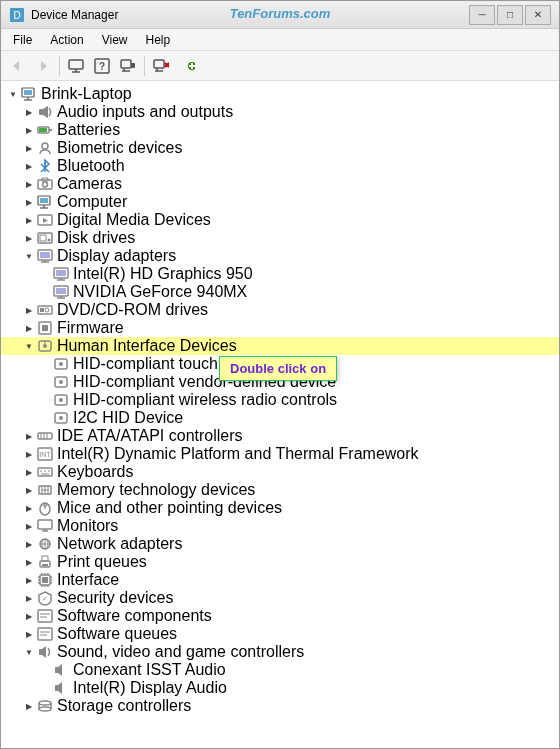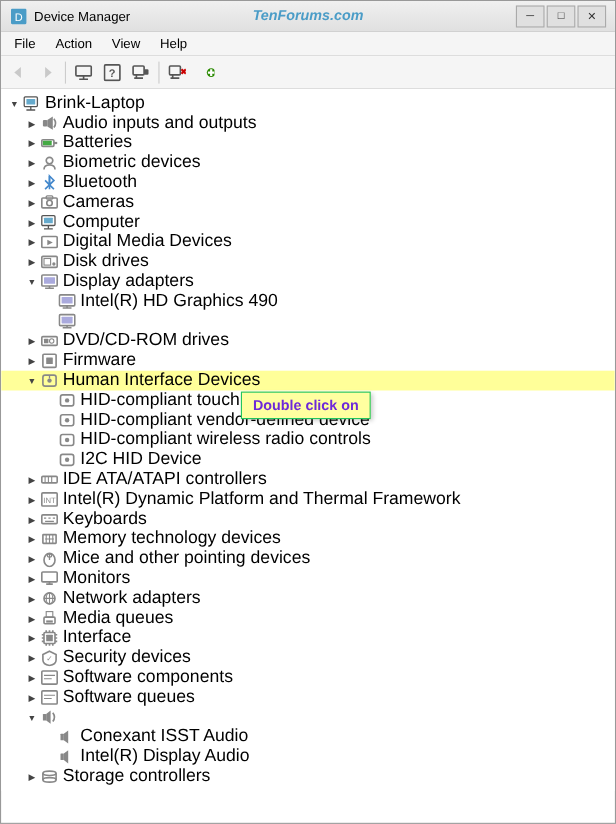--- a/index.html
+++ b/index.html
@@ -376,33 +376,34 @@
             <span class="indent" style="width:36px"></span>
             <span class="toggle empty">▶</span>
             <span class="icon">
               <svg width="16" height="16" viewBox="0 0 16 16">
                 <rect x="1" y="2" width="14" height="10" rx="1" fill="none" stroke="#888" stroke-width="1.5"></rect>
                 <line x1="8" y1="12" x2="8" y2="14" stroke="#888" stroke-width="1.5"></line>
                 <line x1="4" y1="14" x2="12" y2="14" stroke="#888" stroke-width="1.5"></line>
                 <rect x="3" y="4" width="10" height="6" fill="#aad" rx="0.5"></rect>
               </svg>
             </span>
-            <span class="label">Intel(R) HD Graphics 490</span>
+            <span class="label">Intel(R) HD Graphics 950</span>
           </div>
           <div class="tree-item">
             <span class="indent" style="width:36px"></span>
             <span class="toggle empty">▶</span>
             <span class="icon">
               <svg width="16" height="16" viewBox="0 0 16 16">
                 <rect x="1" y="2" width="14" height="10" rx="1" fill="none" stroke="#888" stroke-width="1.5"></rect>
                 <line x1="8" y1="12" x2="8" y2="14" stroke="#888" stroke-width="1.5"></line>
                 <line x1="4" y1="14" x2="12" y2="14" stroke="#888" stroke-width="1.5"></line>
                 <rect x="3" y="4" width="10" height="6" fill="#aad" rx="0.5"></rect>
               </svg>
             </span>
+            <span class="label">NVIDIA GeForce 940MX</span>
           </div>
           <div class="tree-item">
             <span class="indent" style="width:20px"></span>
             <span class="toggle" style="color:#444;font-size:8px;">▶</span>
             <span class="icon">
               <svg width="16" height="16" viewBox="0 0 16 16">
                 <rect x="1" y="4" width="14" height="8" rx="1" fill="none" stroke="#888" stroke-width="1.5"></rect>
                 <circle cx="10" cy="8" r="2" fill="none" stroke="#888" stroke-width="1"></circle>
                 <rect x="3" y="6" width="4" height="4" rx="0.5" fill="#888"></rect>
               </svg>
@@ -569,21 +570,21 @@
           <div class="tree-item">
             <span class="indent" style="width:20px"></span>
             <span class="toggle" style="color:#444;font-size:8px;">▶</span>
             <span class="icon">
               <svg width="16" height="16" viewBox="0 0 16 16">
                 <rect x="3" y="7" width="10" height="6" rx="1" fill="none" stroke="#888" stroke-width="1.5"></rect>
                 <rect x="5" y="2" width="6" height="5" fill="none" stroke="#888" stroke-width="1"></rect>
                 <rect x="5" y="10" width="6" height="2" fill="#888"></rect>
               </svg>
             </span>
-            <span class="label">Media queues</span>
+            <span class="label">Print queues</span>
           </div>
           <div class="tree-item">
             <span class="indent" style="width:20px"></span>
             <span class="toggle" style="color:#444;font-size:8px;">▶</span>
             <span class="icon">
               <svg width="16" height="16" viewBox="0 0 16 16">
                 <rect x="3" y="3" width="10" height="10" rx="1" fill="none" stroke="#888" stroke-width="1.5"></rect>
                 <rect x="5" y="5" width="6" height="6" fill="#888" rx="0.5"></rect>
                 <line x1="5" y1="1" x2="5" y2="3" stroke="#888" stroke-width="1.5"></line>
                 <line x1="8" y1="1" x2="8" y2="3" stroke="#888" stroke-width="1.5"></line>
@@ -639,20 +640,21 @@
           <div class="tree-item">
             <span class="indent" style="width:20px"></span>
             <span class="toggle" style="color:#444;font-size:8px;">▼</span>
             <span class="icon">
               <svg width="16" height="16" viewBox="0 0 16 16">
                 <rect x="2" y="5" width="3" height="6" rx="0.5" fill="#888"></rect>
                 <polygon points="5,5 9,2 9,14 5,11" fill="#888"></polygon>
                 <path d="M11 4 Q14 8 11 12" stroke="#888" fill="none" stroke-width="1.5"></path>
               </svg>
             </span>
+            <span class="label">Sound, video and game controllers</span>
           </div>
           <div class="tree-item">
             <span class="indent" style="width:36px"></span>
             <span class="toggle empty">▶</span>
             <span class="icon">
               <svg width="16" height="16" viewBox="0 0 16 16">
                 <rect x="2" y="5" width="3" height="6" rx="0.5" fill="#888"></rect>
                 <polygon points="5,5 9,2 9,14 5,11" fill="#888"></polygon>
               </svg>
             </span>

